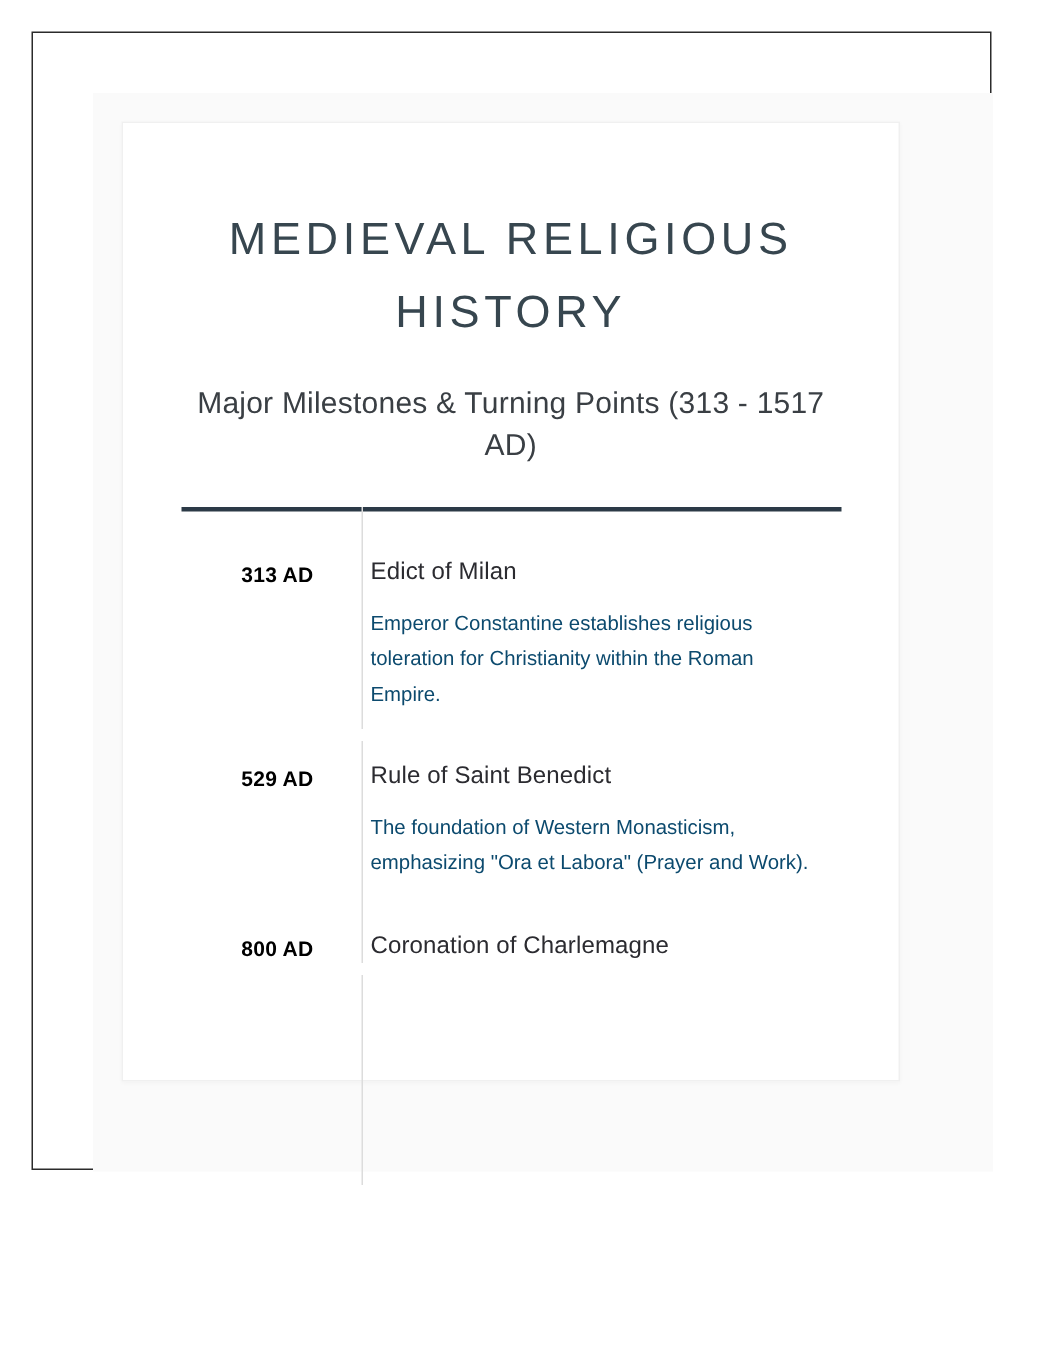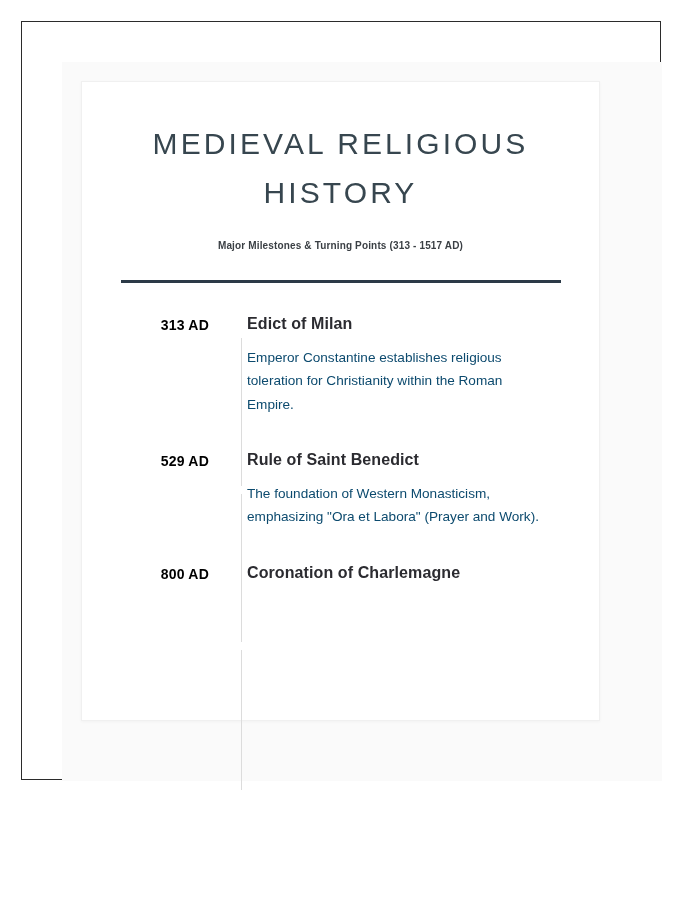--- a/index.html
+++ b/index.html
@@ -52,33 +52,33 @@
     overflow: hidden;
     box-shadow: 0 1px 3px rgba(0,0,0,0.035);
   }
 
   
   .card-head {
     padding: 38px 36px 0 36px;
     text-align: center;
   }
   #doc-title {
-    margin: 0;
+    margin: 16px;
     font-size: 30px;
     font-weight: 300;
     letter-spacing: 3.1px;
     line-height: 1.62;
     color: #37464f;
     text-transform: uppercase;
     white-space: normal;
   }
   #doc-subtitle {
     margin: 22px 0 0 0;
-    font-size: 10px;
-    font-weight: 700;
+    font-size: 20px;
+    font-weight: 400;
     color: #3a3f44;
     letter-spacing: 0.15px;
     line-height: 1.4;
   }
   #head-rule {
     margin: 27px auto 0 auto;
     width: 440px;
     height: 3px;
     background: #2c3a47;
   }
@@ -113,21 +113,21 @@
   }
 
   .tl-body {
     flex: 1 1 auto;
     padding-left: 21px;
     box-sizing: border-box;
   }
   .tl-event-title {
     margin: 0;
     font-size: 16px;
-    font-weight: 700;
+    font-weight: 400;
     color: #2b2b30;
     letter-spacing: 0.1px;
     line-height: 1.3;
   }
   .tl-event-desc {
     margin: 11px 0 0 0;
     font-size: 13.6px;
     font-weight: 400;
     color: #0c4a6e;
     line-height: 1.72;

